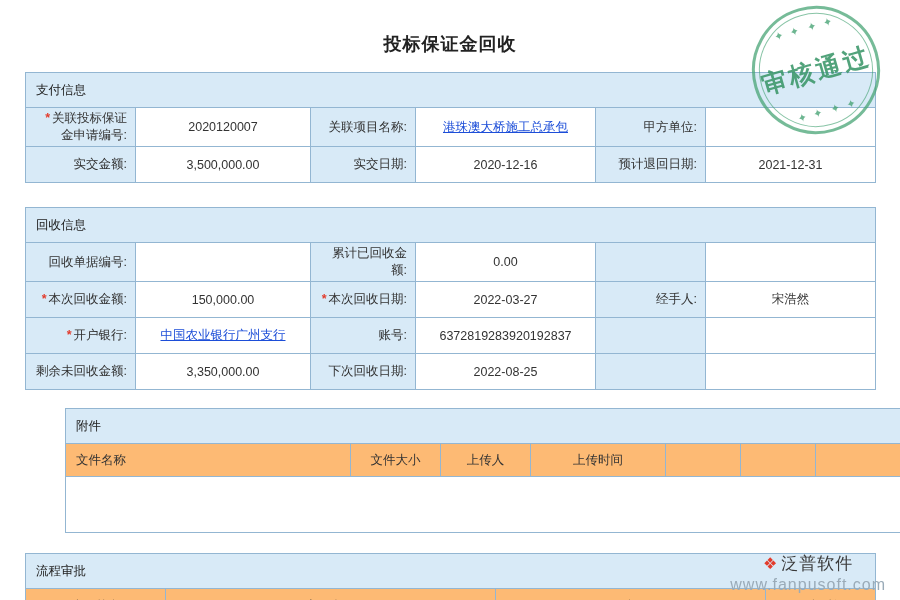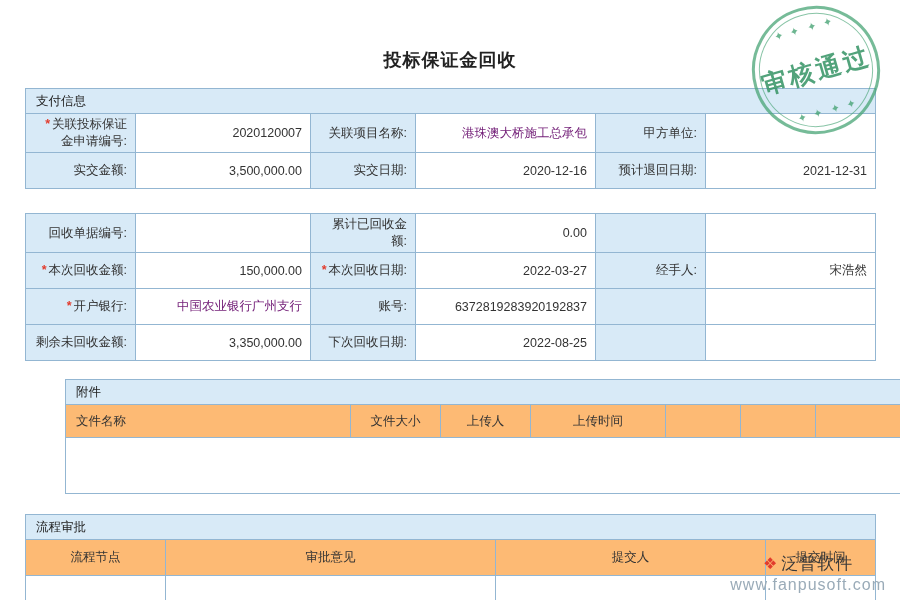--- a/index.html
+++ b/index.html
@@ -3,37 +3,37 @@
 <meta charset="utf-8">
 <style>
   * { box-sizing: border-box; }
   html,body { margin:0; padding:0; background:#fff; }
   .page {
     position:relative; width:900px; height:600px; overflow:hidden;
     background:#fff; color:#333;
     font-family:"Liberation Sans","DejaVu Sans",sans-serif; font-size:12.5px;
   }
   .page-title {
-    margin:0; padding-top:48px; text-align:center;
+    margin:0; padding-top:32px; text-align:center;
     font-size:18px; font-weight:bold; color:#222; letter-spacing:1px;
   }
   .wrap { width:850px; margin:0 auto; }
   .mt-a { margin-top:18px;padding-left:40px; }
   .mt-b { margin-top:24px; }
   .mt-c { margin-top:16px; }
   .mt-d { margin-top:20px; }
 
   table.tbl { width:850px; border-collapse:collapse; table-layout:fixed; background:#fff; }
   table.tbl td { border:1px solid #93b6d2; padding:2px 8px; font-size:12.5px; color:#333; overflow:hidden; }
-  tr.sec-title td { background:#d8eaf7; height:25px; padding-left:10px; color:#222; }
+  tr.sec-title td { background:#d8eaf7; height:35px; padding-left:10px; color:#222; }
   tr.data { height:36px; }
   td.lbl { background:#d8eaf7; text-align:right; padding-right:6px; }
-  td.val { background:#fff; text-align:right; }
+  td.val { background:#fff; text-align:center; }
   .req::before { content:"*"; color:#e23c2d; margin-right:2px; font-weight:bold; }
-  a.cell-link { color:#701a75; cursor:pointer; }
+  a.cell-link { color:#1d4ed8; text-decoration:underline; cursor:pointer; }
 
   tr.hdr td { height:33px; background:#fdba74; text-align:center; color:#333; }
   tr.hdr td.first { text-align:left; padding-left:10px; }
   tr.empty-body td { height:56px; background:#fff; }
   tr.empty-body-sm td { height:40px; background:#fff; }
   tr.hdr-tall td { height:36px;margin-top:10px; }
 
   
   .stamp {
     position:absolute; top:6px; right:20px; width:128px; height:128px;
@@ -116,20 +116,23 @@
     <table class="tbl">
       <colgroup>
         <col style="width:110px">
           <col style="width:175px">
         <col style="width:105px">
           <col style="width:180px">
         <col style="width:110px">
           <col style="width:170px">
       </colgroup>
       <tbody>
+          <tr class="sec-title">
+        <td colspan="6">回收信息</td>
+      </tr>
       <tr class="data">
         <td class="lbl">回收单据编号:</td>
         <td class="val"></td>
         <td class="lbl">累计已回收金额:</td>
         <td class="val">0.00</td>
         <td class="lbl"></td>
         <td class="val"></td>
       </tr>
       <tr class="data">
         <td class="lbl req">本次回收金额:</td>

